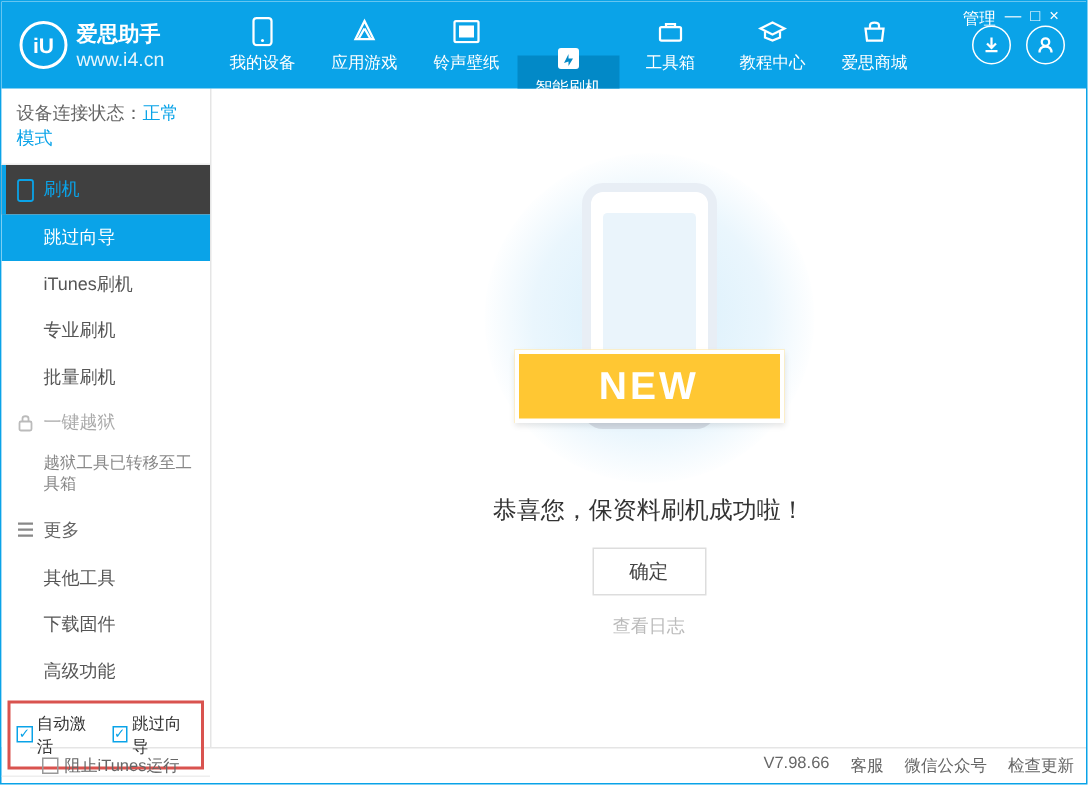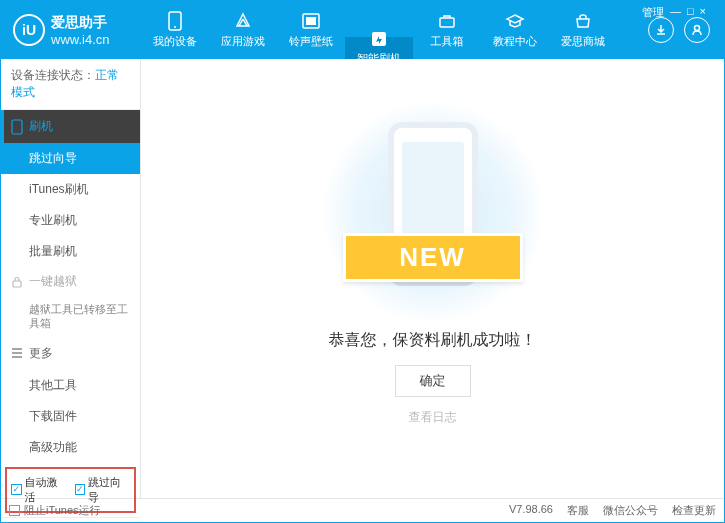--- a/index.html
+++ b/index.html
@@ -37,21 +37,21 @@
 .phone-illus { width: 160px; height: 200px; position: relative; margin-top: -20px; }
 .phone-body { position: absolute; left: 35px; top: 10px; width: 90px; height: 160px; background: #fff; border: 6px solid #e8eef5; border-radius: 14px; box-shadow: 0 4px 0 #d5dde6; }
 .phone-screen { position: absolute; left: 8px; top: 14px; right: 8px; bottom: 20px; background: #eaf4fb; border-radius: 3px; }
 .phone-home { position: absolute; bottom: 5px; left: 50%; transform: translateX(-50%); width: 10px; height: 10px; border: 2px solid #d5dde6; border-radius: 50%; }
 .new-ribbon { position: absolute; bottom: 30px; left: -10px; right: -10px; }
 .ribbon-main { background: #ffc733; color: #fff; font-weight: bold; font-size: 26px; text-align: center; padding: 6px 0; border: 3px solid #fff; box-shadow: 0 2px 4px rgba(0,0,0,0.1); letter-spacing: 2px; }
 .aura { position: absolute; width: 220px; height: 220px; border-radius: 50%; background: radial-gradient(circle, #d6eefb 0%, #eaf6fd 50%, #ffffff 72%); top: -10px; left: -30px; z-index: -1; }
 .success-text { font-size: 16px; color: #333; margin-top: 18px; }
 .confirm-btn { margin-top: 14px; border: 1px solid #ddd; background: #fff; padding: 6px 24px; font-size: 13px; color: #444; cursor: pointer; }
 .view-log { margin-top: 12px; font-size: 12px; color: #bbb; cursor: pointer; }
-.footer { height: 24px; border-top: 1px solid #e5e5e5; display: flex; align-items: center; font-size: 11px; color: #666; padding: 0 8px; }
+.footer { height: 24px; border-top: 1px solid #e5e5e5; display: flex; align-items: center; font-size: 11px; color: #666; padding: 0 8px; margin-left: 19px; }
 .footer-left { display: flex; align-items: center; gap: 4px; }
 .footer-cb { width: 11px; height: 11px; border: 1px solid #999; }
 .footer-right { margin-left: auto; display: flex; gap: 14px; }
 .footer-right span { cursor: pointer; }
 svg { display: block; }
 </style>
 </head>
 <body>
 
 <div class="header">

